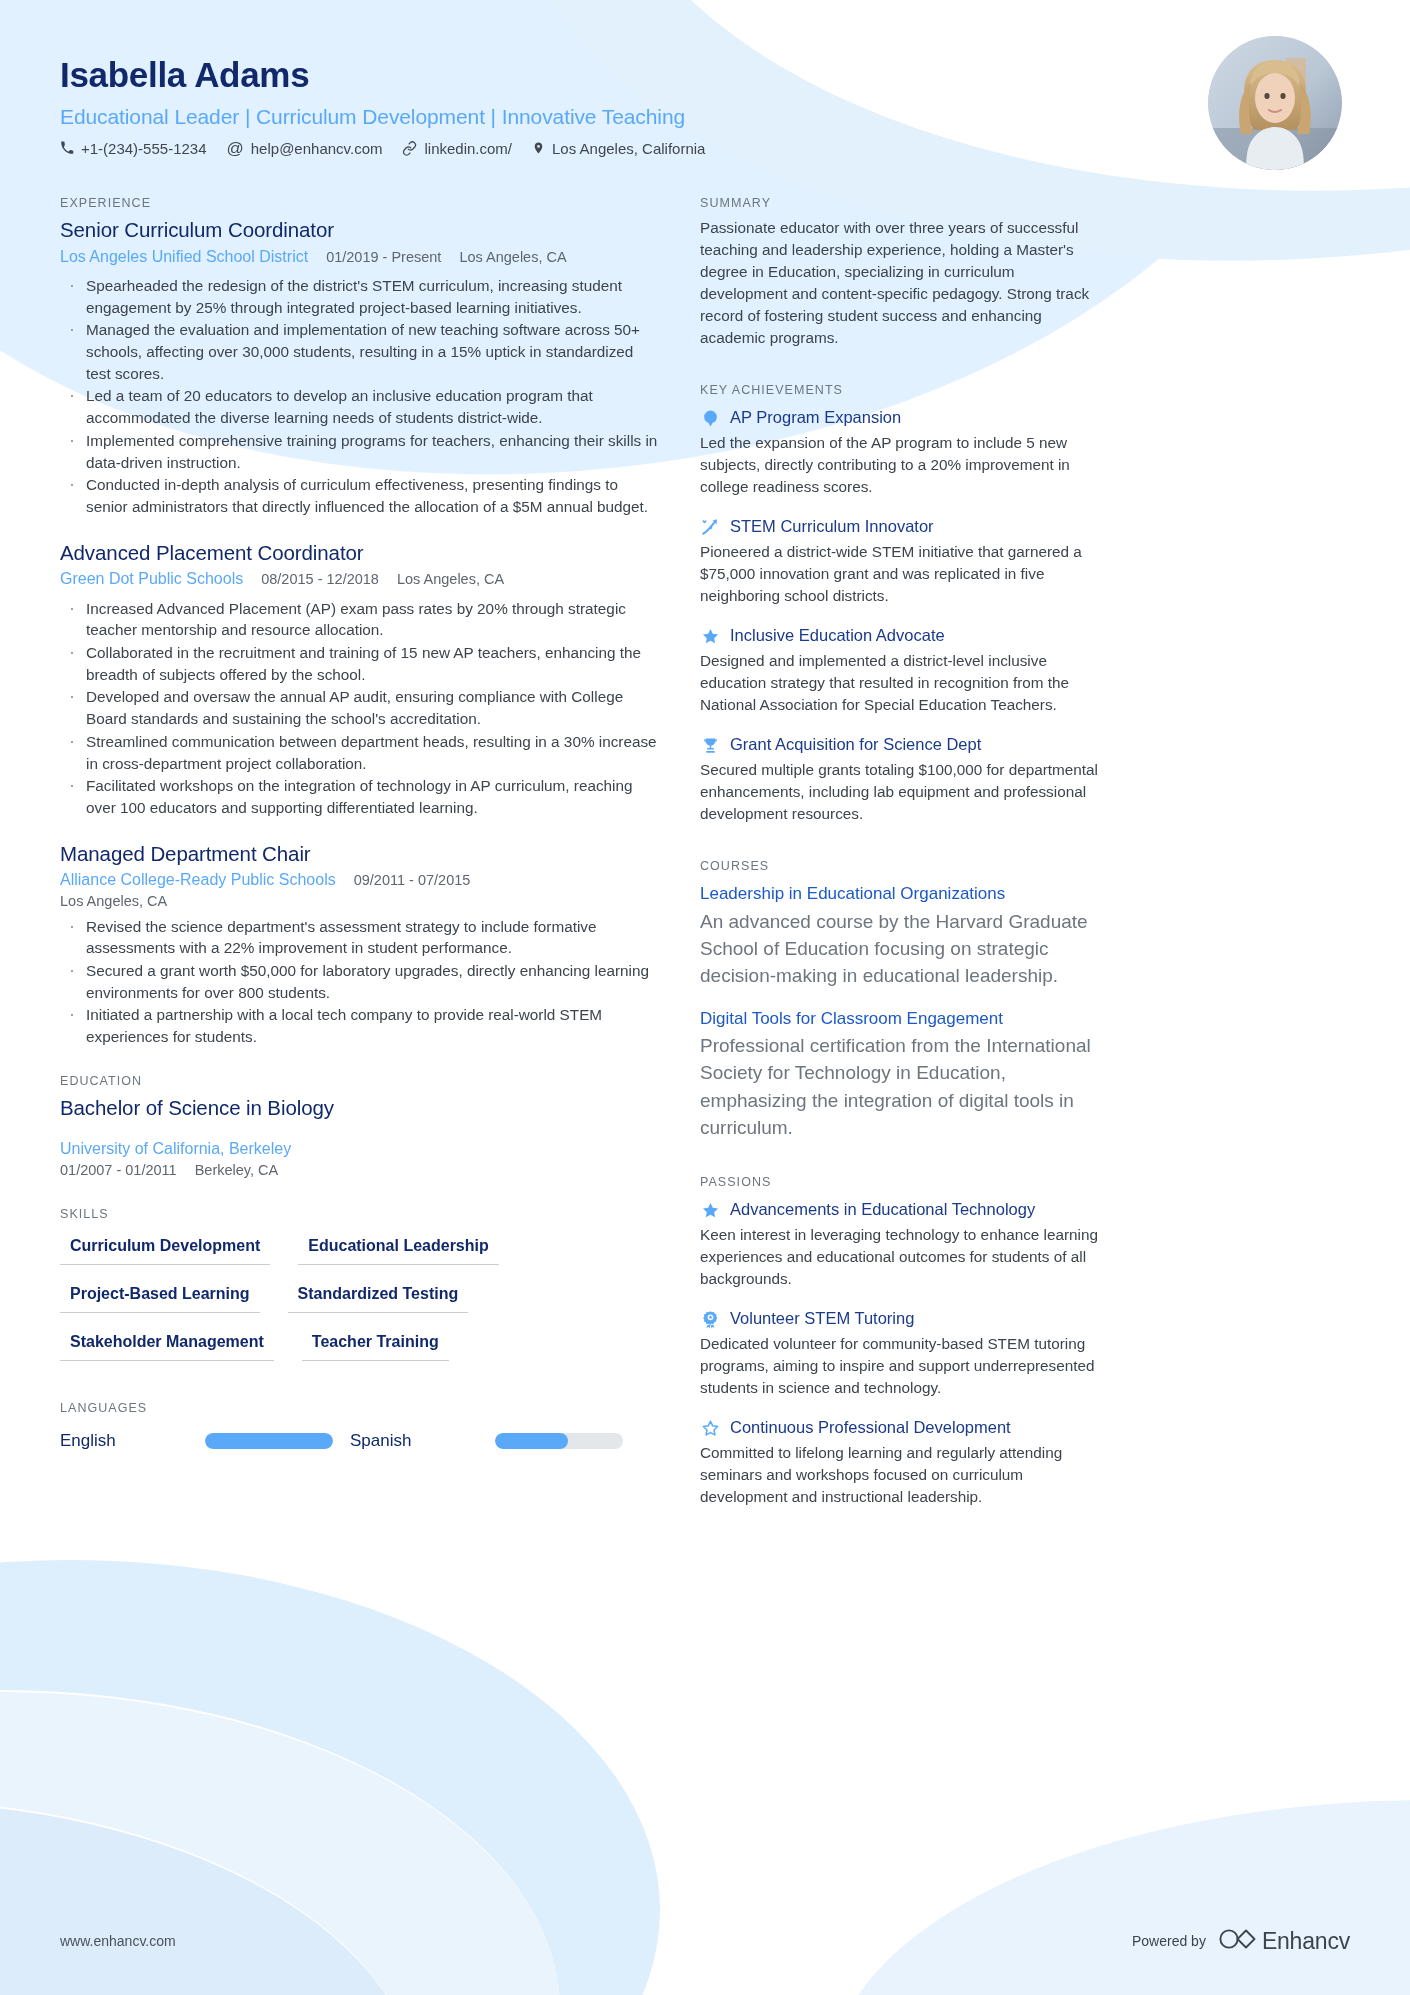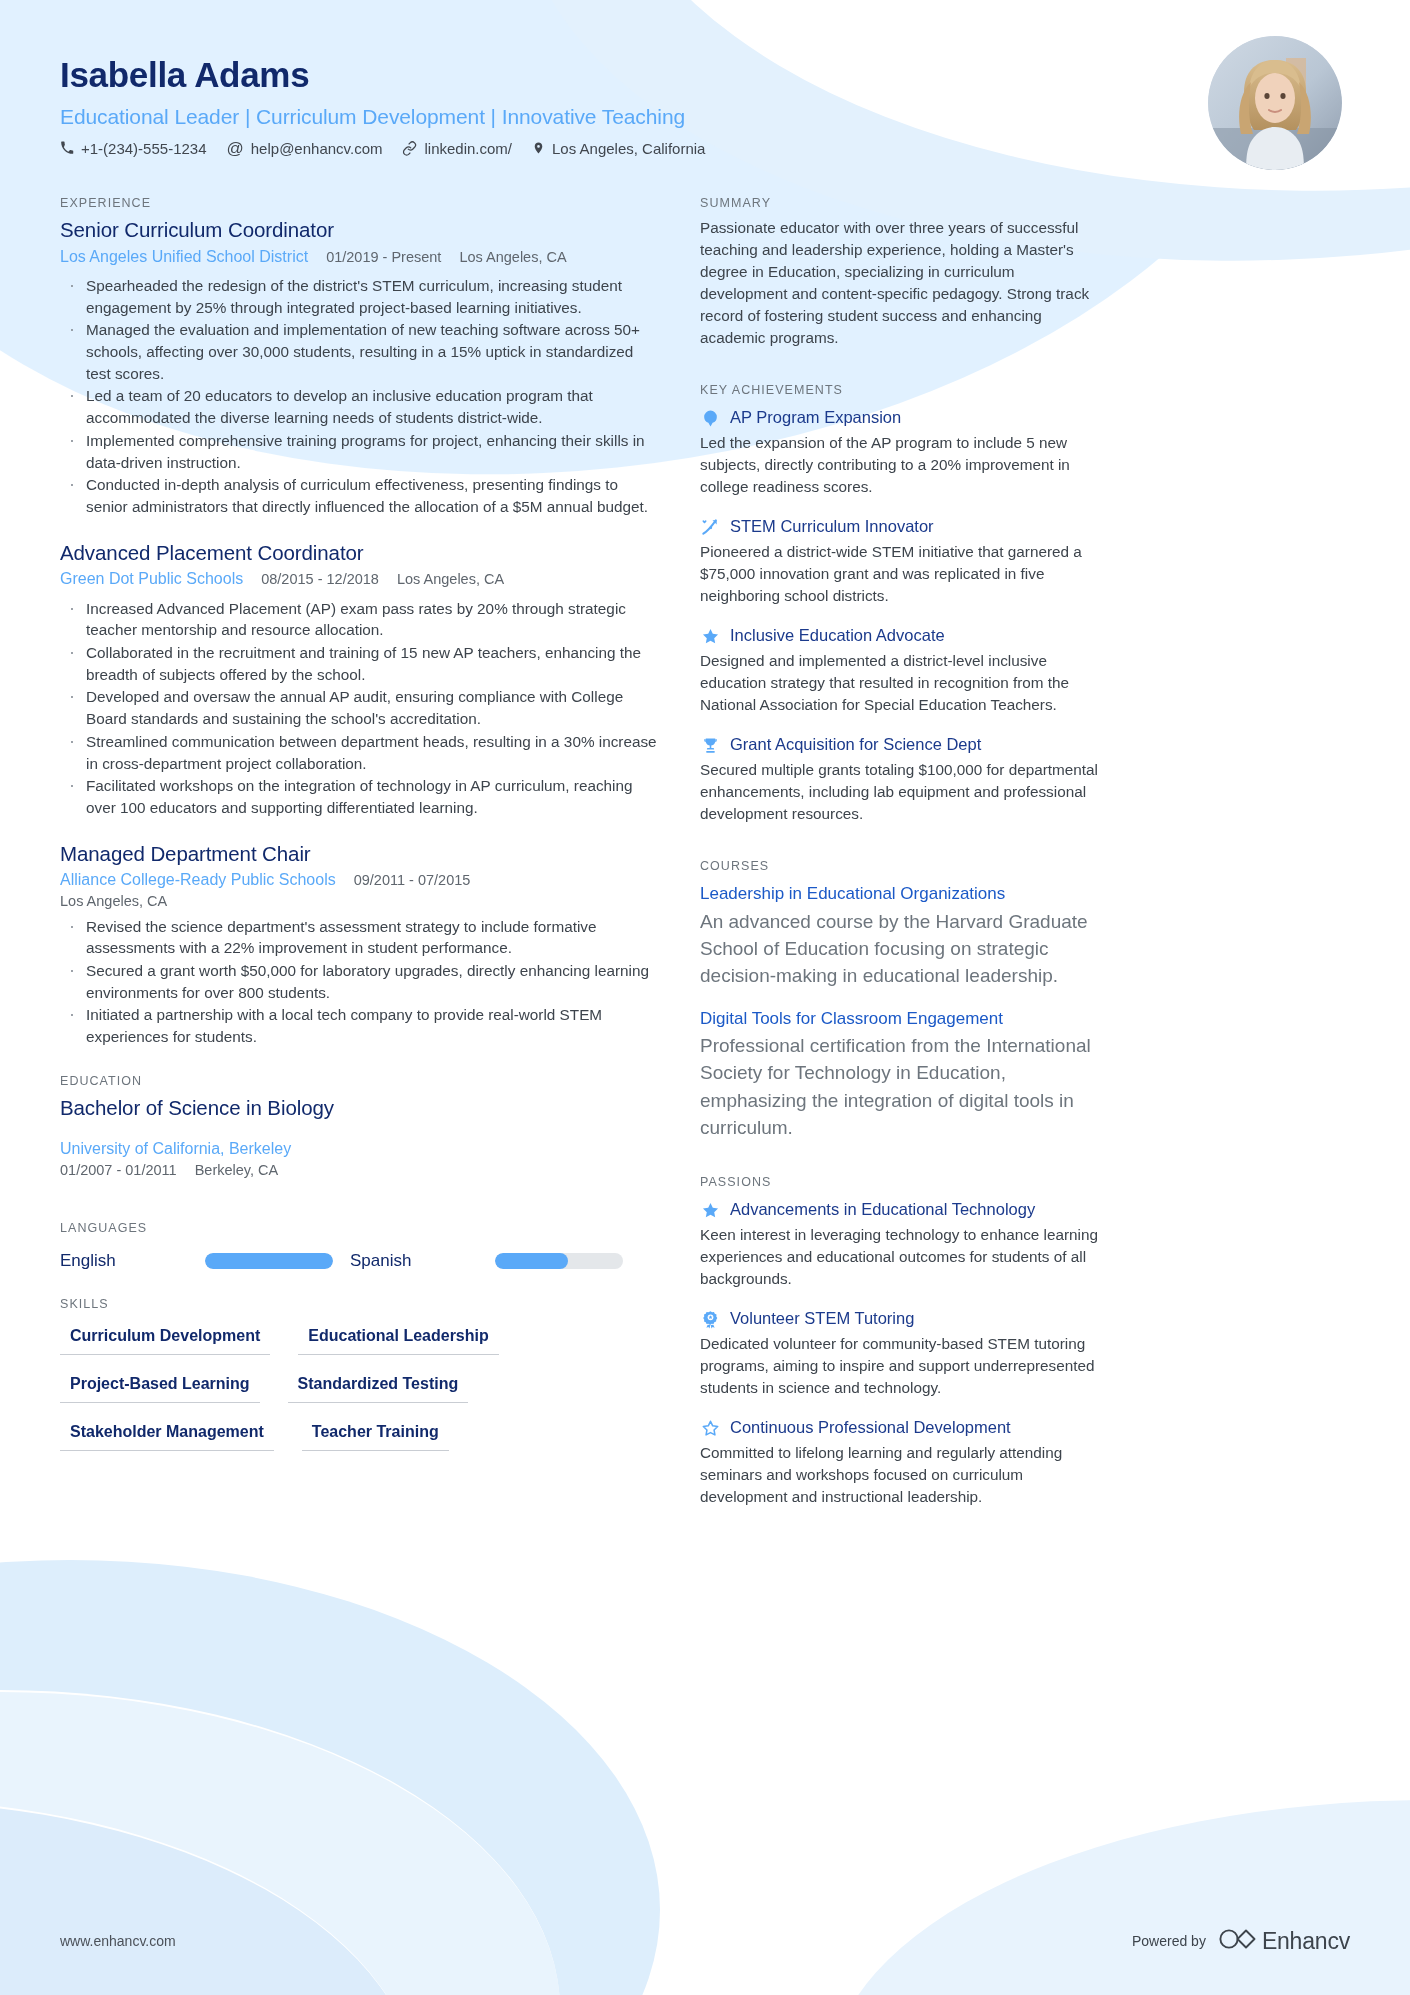--- a/index.html
+++ b/index.html
@@ -374,21 +374,21 @@
             <div class="entry-title">Senior Curriculum Coordinator</div>
             <div class="entry-meta">
               <span class="entry-org">Los Angeles Unified School District</span>
               <span class="entry-date">01/2019 - Present</span>
               <span class="entry-loc">Los Angeles, CA</span>
             </div>
             <ul class="bullets">
               <li>Spearheaded the redesign of the district's STEM curriculum, increasing student engagement by 25% through integrated project-based learning initiatives.</li>
               <li>Managed the evaluation and implementation of new teaching software across 50+ schools, affecting over 30,000 students, resulting in a 15% uptick in standardized test scores.</li>
               <li>Led a team of 20 educators to develop an inclusive education program that accommodated the diverse learning needs of students district-wide.</li>
-              <li>Implemented comprehensive training programs for project, enhancing their skills in data-driven instruction.</li>
+              <li>Implemented comprehensive training programs for teachers, enhancing their skills in data-driven instruction.</li>
               <li>Conducted in-depth analysis of curriculum effectiveness, presenting findings to senior administrators that directly influenced the allocation of a $5M annual budget.</li>
             </ul>
           </div>
 
           <div class="entry">
             <div class="entry-title">Advanced Placement Coordinator</div>
             <div class="entry-meta">
               <span class="entry-org">Green Dot Public Schools</span>
               <span class="entry-date">08/2015 - 12/2018</span>
               <span class="entry-loc">Los Angeles, CA</span>
@@ -418,51 +418,51 @@
         </div>
 
         <div class="section">
           <div class="section-label">EDUCATION</div>
           <div class="entry">
             <div class="entry-title">Bachelor of Science in Biology</div>
             <div class="entry-org" style="display:block;margin-top:20px;">University of California, Berkeley</div>
             <div class="entry-meta">
               <span class="entry-date">01/2007 - 01/2011</span>
               <span class="entry-loc">Berkeley, CA</span>
-            </div>
-          </div>
-        </div>
-
-        <div class="section" style="margin-top:40px;">
-          <div class="section-label">LANGUAGES</div>
-          <div class="lang-row">
-            <div class="lang-block">
-              <div class="lang-name">English</div>
-              <div class="lang-bar">
-                <div class="lang-bar-fill" style="width: 100%;"></div>
-              </div>
-            </div>
-            <div class="lang-block">
-              <div class="lang-name">Spanish</div>
-              <div class="lang-bar">
-                <div class="lang-bar-fill" style="width: 57%;"></div>
-              </div>
             </div>
           </div>
         </div>
 
         <div class="section">
           <div class="section-label">SKILLS</div>
           <div class="skills-grid">
             <div class="skill">Curriculum Development</div>
             <div class="skill">Educational Leadership</div>
             <div class="skill">Project-Based Learning</div>
             <div class="skill">Standardized Testing</div>
             <div class="skill">Stakeholder Management</div>
             <div class="skill">Teacher Training</div>
+          </div>
+        </div>
+
+        <div class="section" style="margin-top:40px;">
+          <div class="section-label">LANGUAGES</div>
+          <div class="lang-row">
+            <div class="lang-block">
+              <div class="lang-name">English</div>
+              <div class="lang-bar">
+                <div class="lang-bar-fill" style="width: 100%;"></div>
+              </div>
+            </div>
+            <div class="lang-block">
+              <div class="lang-name">Spanish</div>
+              <div class="lang-bar">
+                <div class="lang-bar-fill" style="width: 57%;"></div>
+              </div>
+            </div>
           </div>
         </div>
 
       </div>
 
       <div class="col-right">
 
         <div class="section">
           <div class="section-label">SUMMARY</div>
           <div class="summary-text">Passionate educator with over three years of successful teaching and leadership experience, holding a Master's degree in Education, specializing in curriculum development and content-specific pedagogy. Strong track record of fostering student success and enhancing academic programs.</div>

